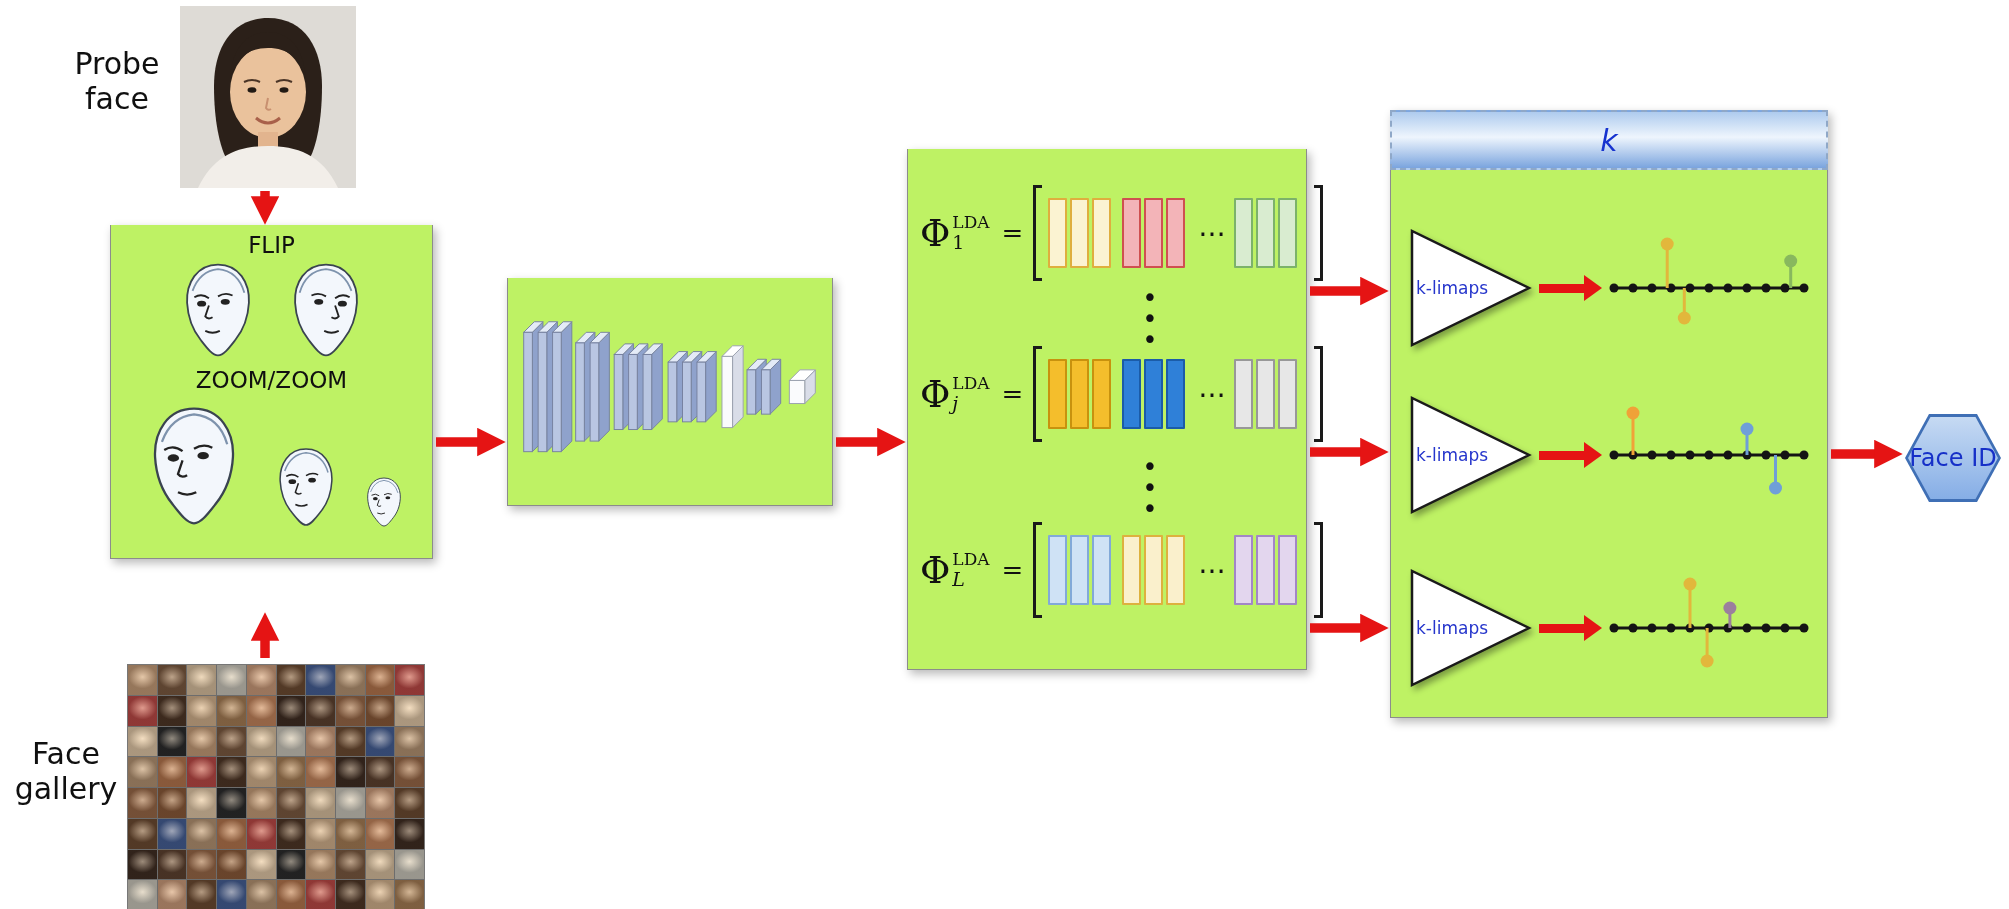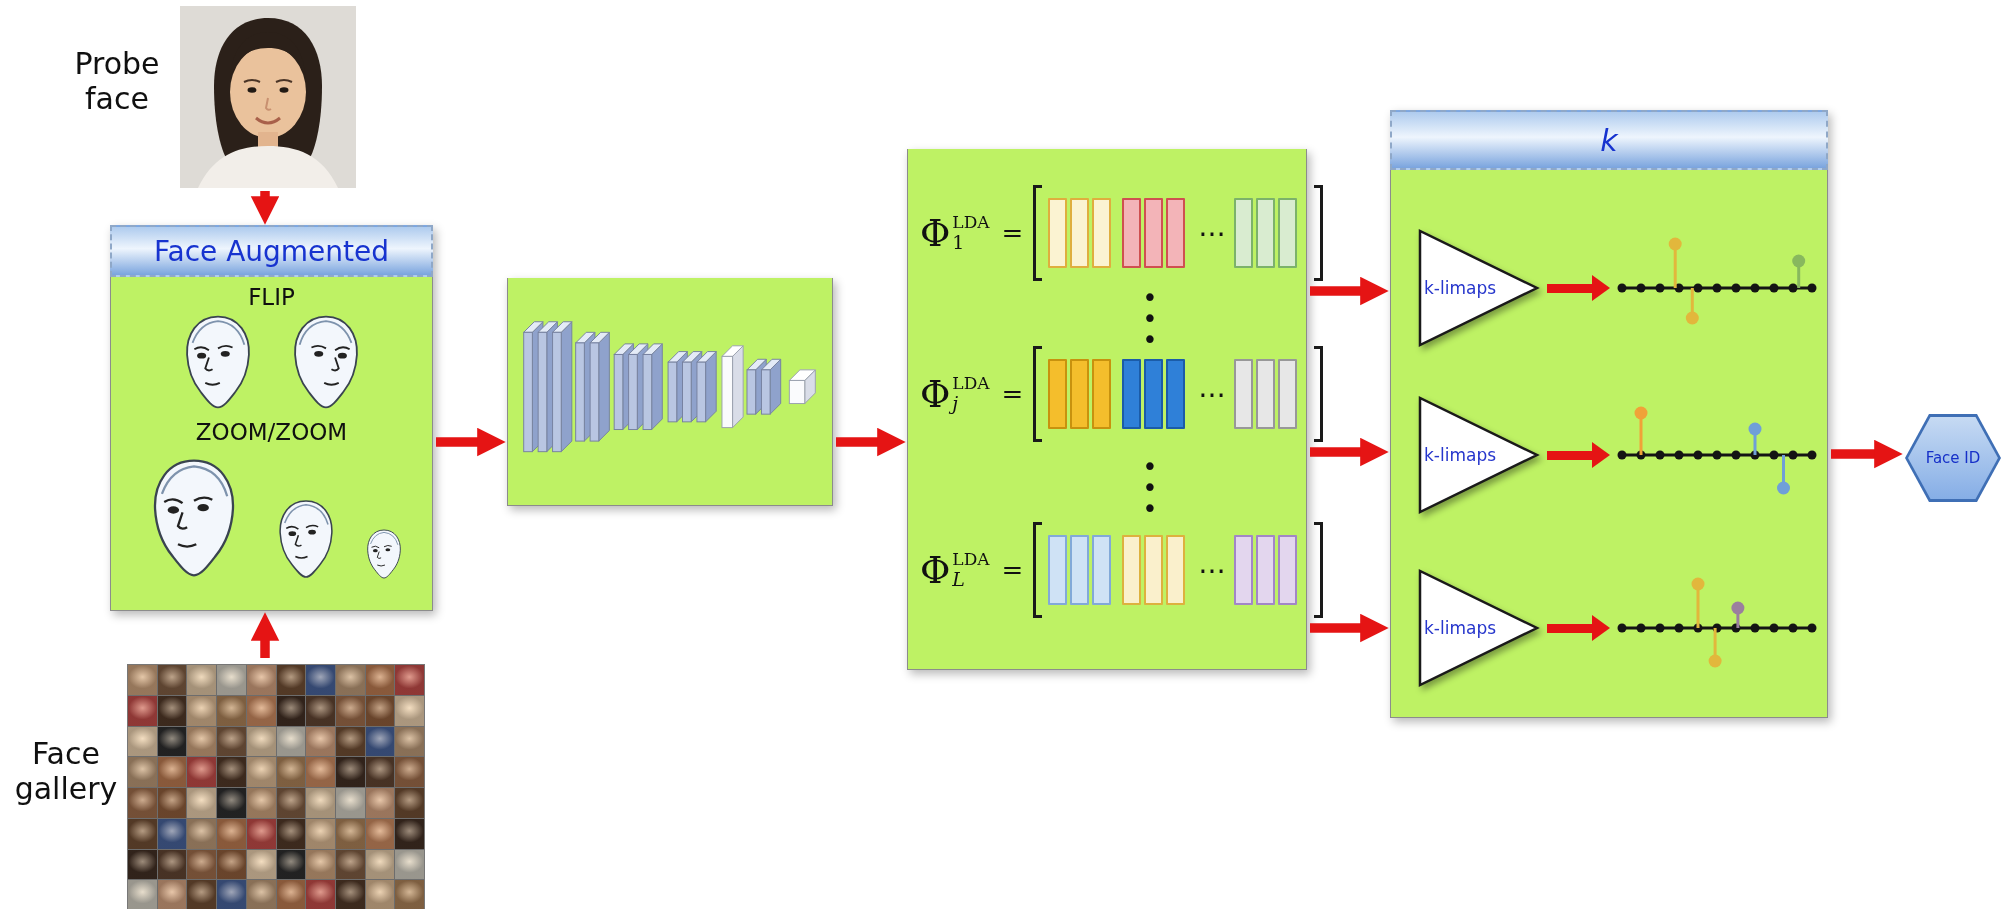--- a/index.html
+++ b/index.html
@@ -36,33 +36,33 @@
   .eq{font-size:26px;margin:0 10px 0 12px;font-family:"DejaVu Serif","Liberation Serif",serif;color:#111;}
   .bracket{height:96px;width:9px;box-sizing:border-box;}
   .bracket.l{border-left:3px solid #1a1a1a;border-top:3px solid #1a1a1a;border-bottom:3px solid #1a1a1a;margin-right:6px;}
   .bracket.r{border-right:3px solid #1a1a1a;border-top:3px solid #1a1a1a;border-bottom:3px solid #1a1a1a;margin-left:6px;}
   .bar-group{display:flex;margin-right:8px;}
   .bar{width:15px;height:66px;border-width:2px;border-style:solid;border-radius:1px;margin-right:3px;box-sizing:content-box;}
   .hdots{font-size:28px;margin:0 8px 0 2px;color:#111;}
   .vdots{position:absolute;width:40px;display:flex;flex-direction:column;align-items:center;font-size:26px;line-height:0.8;color:#111;}
 
   
-  .cls-row{position:absolute;left:26px;display:flex;align-items:center;height:130px;}
+  .cls-row{position:absolute;left:18px;display:flex;align-items:center;height:130px;}
   .tri-svg{filter:drop-shadow(3px 4px 3px rgba(0,0,0,.35));}
   .arrow-h{position:relative;height:9px;background:#e51414;}
   .arrow-h::after{content:"";position:absolute;right:-17px;top:50%;transform:translateY(-50%);
     width:0;height:0;border-left:18px solid #e51414;border-top:13px solid transparent;border-bottom:13px solid transparent;}
 
   
   .hex-outer{position:absolute;clip-path:polygon(25% 0,75% 0,100% 50%,75% 100%,25% 100%,0 50%);
     background:#3f6fb5;display:flex;align-items:center;justify-content:center;}
   .hex-inner{clip-path:polygon(25% 0,75% 0,100% 50%,75% 100%,25% 100%,0 50%);
     background:linear-gradient(180deg,#c6daf3 0%,#86aee6 100%);
     width:calc(100% - 6px);height:calc(100% - 6px);
-    display:flex;align-items:center;justify-content:center;color:#1630c8;font-size:15px;}
+    display:flex;align-items:center;justify-content:center;color:#1630c8;font-size:24px;}
 
   
   #gallery{position:absolute;display:grid;gap:1px;background:#6d6d6d;border:1px solid #777;}
   .tile{position:relative;}
   .tile::before{content:"";position:absolute;inset:0;
     background:radial-gradient(ellipse 60% 48% at 50% 40%, rgba(255,236,210,.5), rgba(28,18,10,.30) 80%);}
 
   #overlay{position:absolute;left:0;top:0;pointer-events:none;z-index:6;}
   .panel,.hex-outer,#probe-photo,#gallery{z-index:2;}
 </style>
@@ -100,23 +100,20 @@
     <rect x="78" y="126" width="20" height="22" fill="#e2b48e"></rect>
     <path d="M18,182 C34,148 60,140 88,140 C116,140 142,148 158,182 Z" fill="#f2eee9"></path>
   </svg>
 
   <div class="label-2line" style="left:52px;top:46px;width:130px;">
     <div>Probe</div>
     <div>face</div>
   </div>
 
   <div class="panel" style="left:110px;top:225px;width:323px;">
-    <div class="panel-header" style="height:52px;font-size:28px;">
-      <span>Face Augmented</span>
-    </div>
     <div class="panel-body" id="augment-body" style="height:334px;">
       <div class="aug-label">FLIP</div>
       <div class="flip-row">
         <svg width="96" height="100" viewBox="0 0 100 110">
             <use href="#sketch-face"></use>
           </svg>
         <svg width="96" height="100" viewBox="0 0 100 110" class="mirror">
             <use href="#sketch-face"></use>
           </svg>
       </div>

